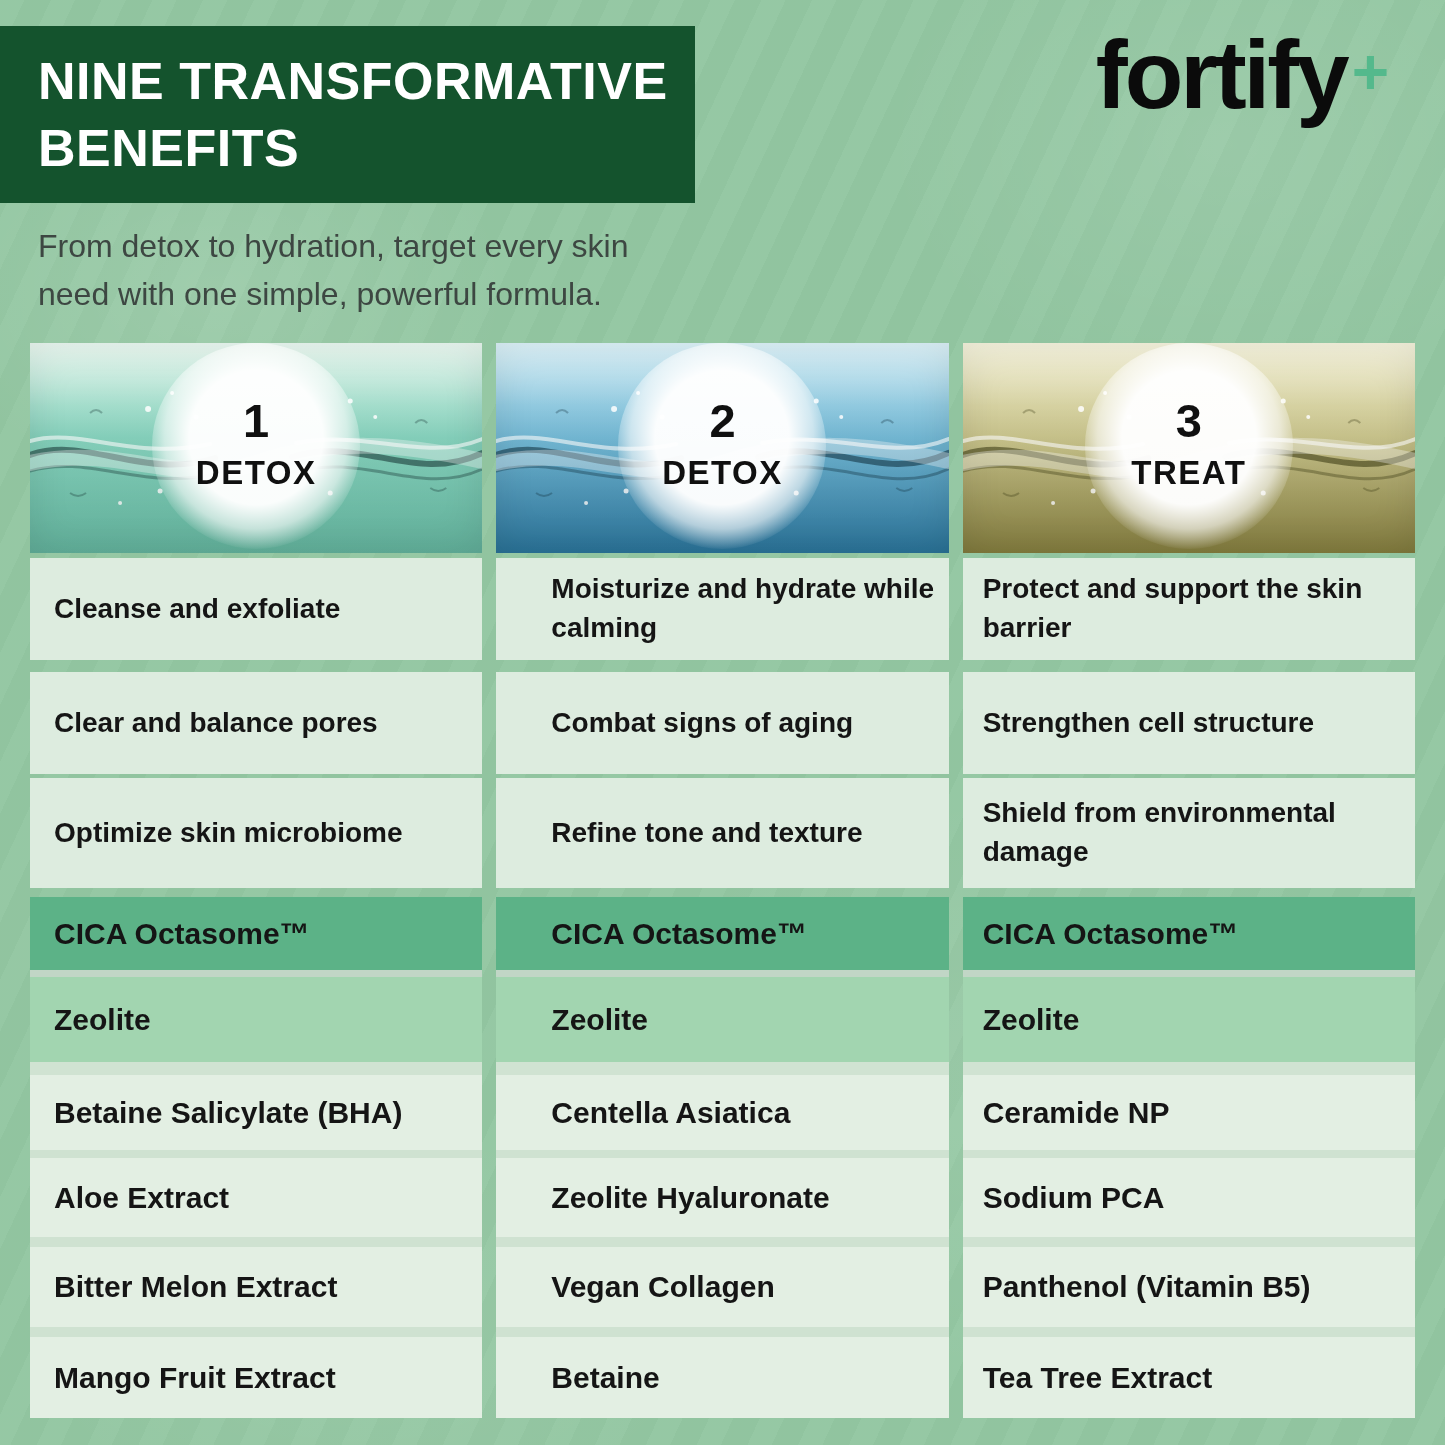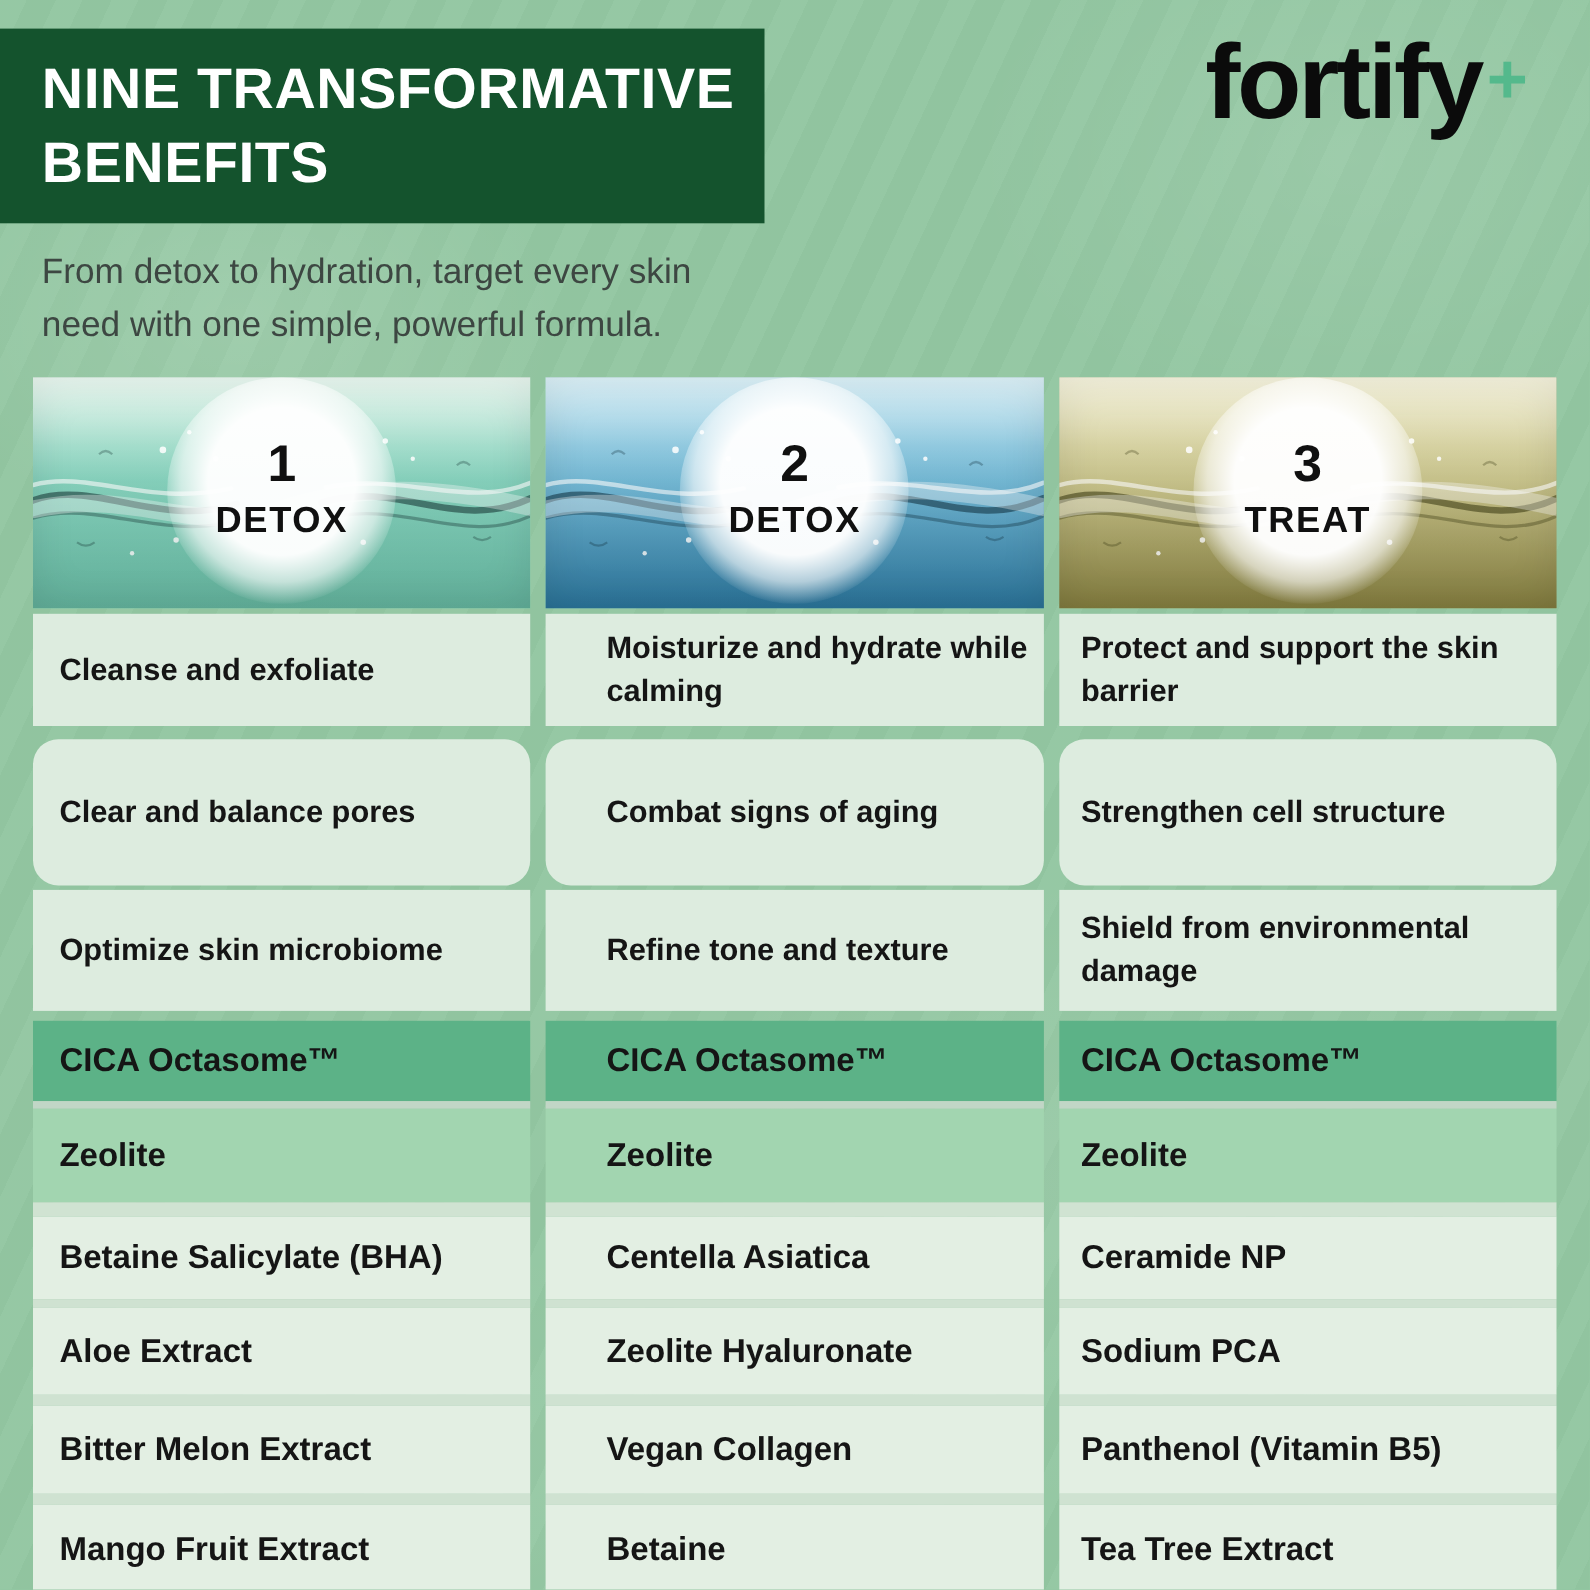--- a/index.html
+++ b/index.html
@@ -68,21 +68,21 @@
     display:flex;flex-direction:column;align-items:center;justify-content:center;
     z-index:2;
   }
   .bubble-num{color:#101010;font-weight:bold;font-size:47px;line-height:1;transform:translateY(-4px);}
   .bubble-label{color:#101010;font-weight:bold;font-size:33px;letter-spacing:1.5px;margin-top:6px;}
   .row{display:flex;align-items:center;box-sizing:border-box;}
   .row span{color:#151515;font-weight:bold;}
   .row-benefit{background:var(--row-bg,#ddecdf);}
   .row-benefit span{font-size:28px;line-height:1.38;}
   .b1{height:102px;margin-top:5px;}
-  .b2{height:133px;margin-top:12px;border-radius:23px;}
+  .b2{height:102px;margin-top:12px;}
   .b3{height:110px;margin-top:4px;}
   .row-cica{height:73px;margin-top:9px;background:var(--active1,#5cb287);}
   .row-zeolite{height:85px;background:var(--active2,#a2d5b0);}
   .row-ing{background:var(--ing-bg,#e3efe3);}
   .row-cica span,.row-zeolite span,.row-ing span{font-size:30px;line-height:1.2;}
   .i1{height:75px;}.i2{height:79px;}.i3{height:80px;}.i4{height:81px;}
   .divider-a{height:7px;background:#c1d6c6;}
   .divider-b{height:13px;background:#d0e3d2;}
   .divider-c{height:8px;background:#cfe2d1;}
   .divider-d{height:10px;background:#cfe2d1;}

